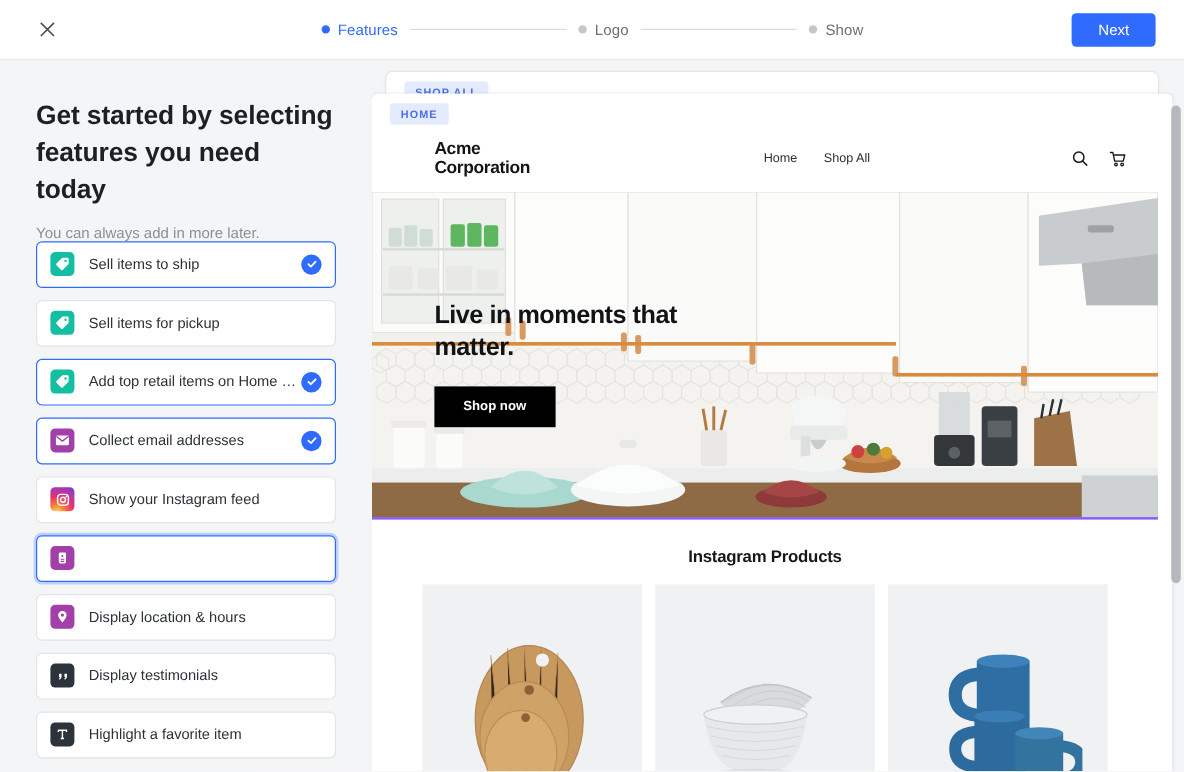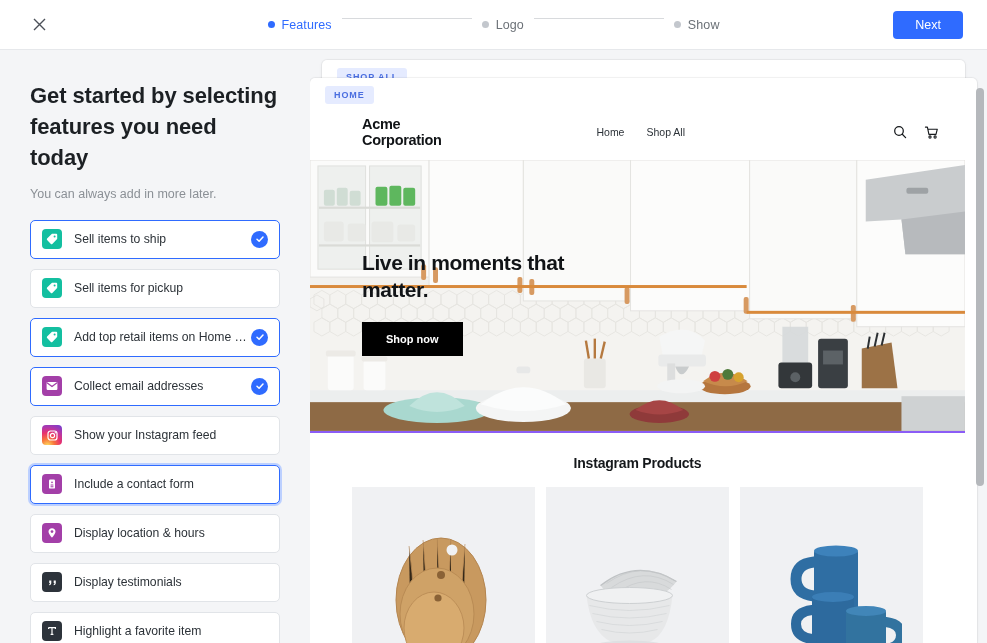--- a/index.html
+++ b/index.html
@@ -46,21 +46,21 @@
     margin-left: 8px;
   }
   .close-btn svg { display: block; }
 
   .stepper {
     position: absolute;
     left: 50%;
     top: 50%;
     transform: translate(-50%, -50%);
     display: flex;
-    align-items: flex-start;
+    align-items: center;
     white-space: nowrap;
   }
   .step {
     display: flex;
     align-items: center;
     gap: 7px;
     cursor: pointer;
   }
   .step-dot {
     width: 7px;
@@ -117,21 +117,20 @@
     font-size: 22px;
     font-weight: bold;
     line-height: 1.42;
     color: #1c2024;
     letter-spacing: -0.1px;
   }
   .side-sub {
     font-size: 12.5px;
     color: #8b9096;
     margin-top: 13px;
-    margin-bottom: 19px;
   }
 
   .feat-list { display: flex; flex-direction: column; gap: 10px; }
 
   .feat-item {
     position: relative;
     height: 39px;
     background: #ffffff;
     border: 1px solid #e1e4e8;
     border-radius: 5px;
@@ -237,21 +236,20 @@
     background: #ffffff;
     overflow: hidden;
   }
 
   .site-nav {
     height: 56px;
     display: flex;
     align-items: center;
     padding: 0 26px 0 52px;
     background: #ffffff;
-    gap: 40px;
   }
   .brand {
     font-size: 14.5px;
     font-weight: bold;
     line-height: 1.12;
     color: #111417;
     letter-spacing: -0.3px;
     white-space: pre-line;
   }
   .site-links {
@@ -466,21 +464,20 @@
 
         <div class="feat-item focused">
           <span class="feat-icon ic-purple">
             <svg width="12" height="12" viewBox="0 0 12 12">
                 <rect x="3" y="1.4" width="6" height="9.2" rx="1.2" fill="#ffffff"></rect>
                 <circle cx="6" cy="4.3" r="0.85" fill="#a33fa8"></circle>
                 <rect x="4.4" y="6.6" width="3.2" height="0.95" rx="0.45" fill="#a33fa8"></rect>
                 <rect x="4.4" y="8.3" width="3.2" height="0.95" rx="0.45" fill="#a33fa8"></rect>
               </svg>
           </span>
-          <span class="feat-label">Include a contact form</span>
         </div>
 
         <div class="feat-item">
           <span class="feat-icon ic-purple">
             <svg width="12" height="12" viewBox="0 0 12 12">
                 <path d="M6 1.2c-2 0-3.5 1.5-3.5 3.4 0 2.5 3.5 6.2 3.5 6.2s3.5-3.7 3.5-6.2c0-1.9-1.5-3.4-3.5-3.4z" fill="#ffffff"></path>
                 <circle cx="6" cy="4.6" r="1.35" fill="#a33fa8"></circle>
               </svg>
           </span>
           <span class="feat-label">Display location &amp; hours</span>

